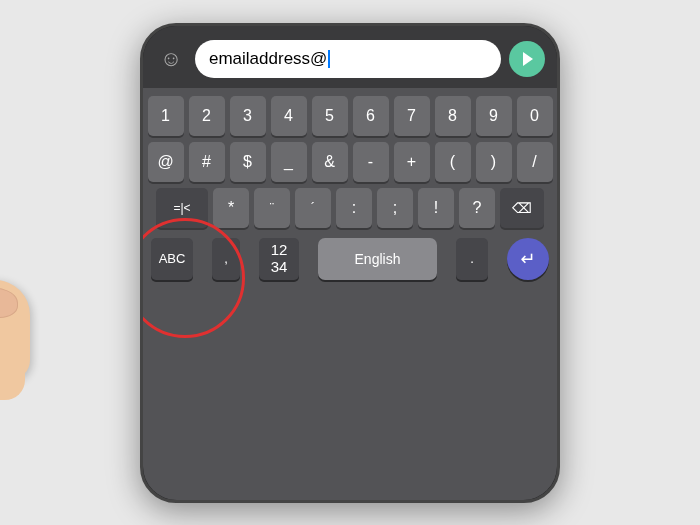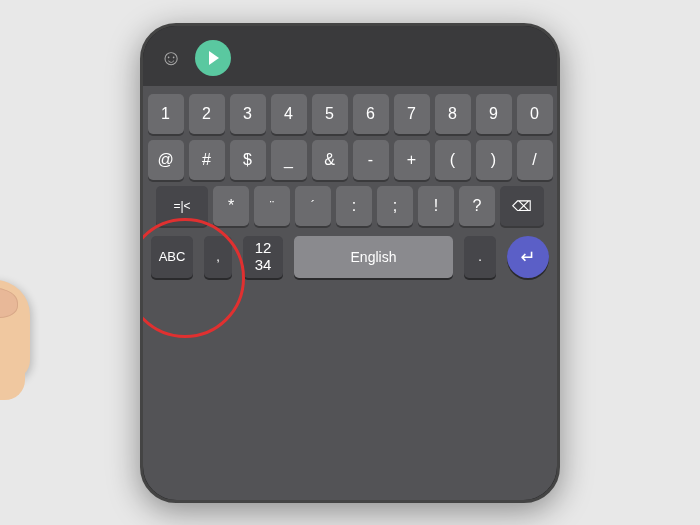--- a/index.html
+++ b/index.html
@@ -161,21 +161,21 @@
       max-width: 44px;
       min-width: 40px;
     }
 
     
     .bottom-row {
       display: flex;
       justify-content: space-between;
       align-items: center;
       padding: 4px 4px 6px;
-      gap: 11px;
+      gap: 19px;
     }
 
     .bottom-key {
       background: #46464a;
       border-radius: 5px;
       color: #fff;
       font-size: 13px;
       display: flex;
       align-items: center;
       justify-content: center;
@@ -197,20 +197,21 @@
       min-width: 42px;
       font-size: 11px;
       line-height: 1.1;
       text-align: center;
     }
 
     .bottom-key.space {
       flex: 1;
       background: #8a8a8e;
       font-size: 14px;
+      border-radius: 7px;
     }
 
     .bottom-key.period {
       min-width: 32px;
     }
 
     .bottom-key.return {
       width: 42px;
       height: 42px;
       border-radius: 50%;
@@ -280,20 +281,24 @@
 </head>
 <body>
 
 <div class="scene">
 
   <div class="phone">
     <div class="phone-inner">
 
       <div class="input-bar">
         <div class="emoji-icon">☺</div>
+        <div class="text-input">
+          <span class="text-input-value">emailaddress@</span>
+          <span class="cursor"></span>
+        </div>
         <div class="send-btn"></div>
       </div>
 
       <div class="keyboard">
 
         <div class="key-row">
           <div class="key">1</div>
           <div class="key">2</div>
           <div class="key">3</div>
           <div class="key">4</div>

